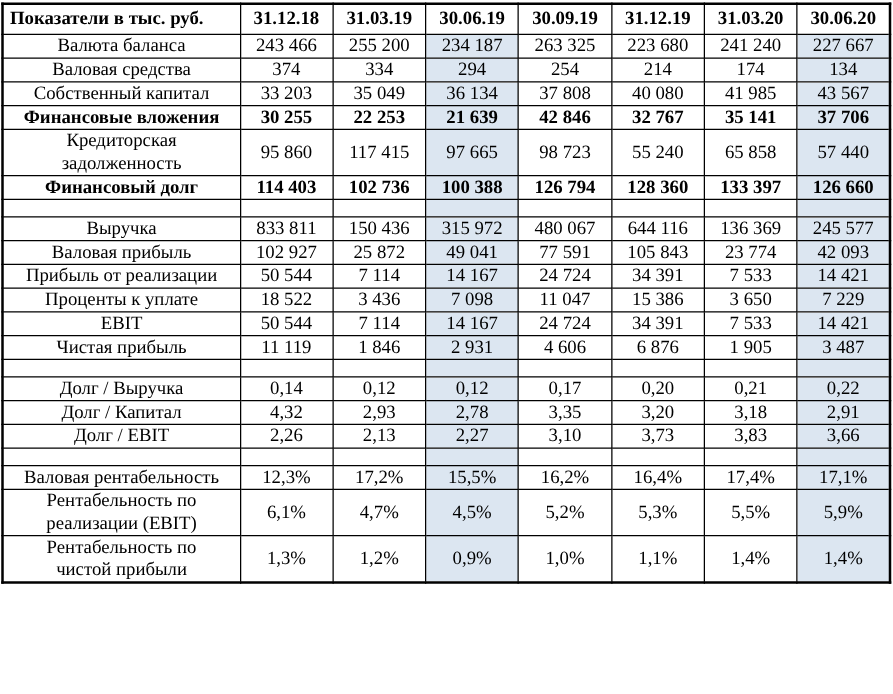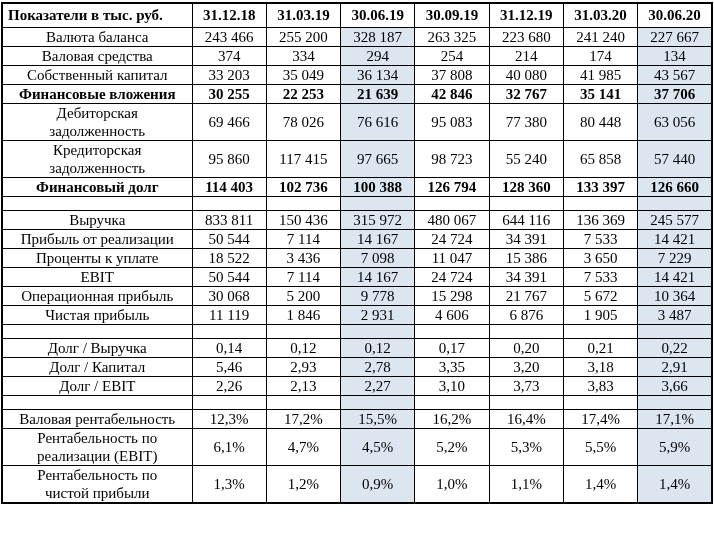--- a/index.html
+++ b/index.html
@@ -82,21 +82,21 @@
         <th>31.12.19</th>
         <th>31.03.20</th>
         <th>30.06.20</th>
       </tr>
     </thead>
     <tbody>
         <tr>
           <td class="label">Валюта баланса</td>
           <td class="num">243 466</td>
           <td class="num">255 200</td>
-          <td class="num hl">328 187</td>
+          <td class="num hl">234 187</td>
           <td class="num">263 325</td>
           <td class="num">223 680</td>
           <td class="num">241 240</td>
           <td class="num hl">227 667</td>
         </tr>
         <tr>
           <td class="label">Валовая средства</td>
           <td class="num">374</td>
           <td class="num">334</td>
           <td class="num hl">294</td>
@@ -119,31 +119,20 @@
           <td class="label">Финансовые вложения</td>
           <td class="num">30 255</td>
           <td class="num">22 253</td>
           <td class="num hl">21 639</td>
           <td class="num">42 846</td>
           <td class="num">32 767</td>
           <td class="num">35 141</td>
           <td class="num hl">37 706</td>
         </tr>
         <tr>
-          <td class="label">Дебиторская
-задолженность</td>
-          <td class="num">69 466</td>
-          <td class="num">78 026</td>
-          <td class="num hl">76 616</td>
-          <td class="num">95 083</td>
-          <td class="num">77 380</td>
-          <td class="num">80 448</td>
-          <td class="num hl">63 056</td>
-        </tr>
-        <tr>
           <td class="label">Кредиторская
 задолженность</td>
           <td class="num">95 860</td>
           <td class="num">117 415</td>
           <td class="num hl">97 665</td>
           <td class="num">98 723</td>
           <td class="num">55 240</td>
           <td class="num">65 858</td>
           <td class="num hl">57 440</td>
         </tr>
@@ -171,20 +160,30 @@
           <td class="label">Выручка</td>
           <td class="num">833 811</td>
           <td class="num">150 436</td>
           <td class="num hl">315 972</td>
           <td class="num">480 067</td>
           <td class="num">644 116</td>
           <td class="num">136 369</td>
           <td class="num hl">245 577</td>
         </tr>
         <tr>
+          <td class="label">Валовая прибыль</td>
+          <td class="num">102 927</td>
+          <td class="num">25 872</td>
+          <td class="num hl">49 041</td>
+          <td class="num">77 591</td>
+          <td class="num">105 843</td>
+          <td class="num">23 774</td>
+          <td class="num hl">42 093</td>
+        </tr>
+        <tr>
           <td class="label">Прибыль от реализации</td>
           <td class="num">50 544</td>
           <td class="num">7 114</td>
           <td class="num hl">14 167</td>
           <td class="num">24 724</td>
           <td class="num">34 391</td>
           <td class="num">7 533</td>
           <td class="num hl">14 421</td>
         </tr>
         <tr>
@@ -201,30 +200,20 @@
           <td class="label">EBIT</td>
           <td class="num">50 544</td>
           <td class="num">7 114</td>
           <td class="num hl">14 167</td>
           <td class="num">24 724</td>
           <td class="num">34 391</td>
           <td class="num">7 533</td>
           <td class="num hl">14 421</td>
         </tr>
         <tr>
-          <td class="label">Операционная прибыль</td>
-          <td class="num">30 068</td>
-          <td class="num">5 200</td>
-          <td class="num hl">9 778</td>
-          <td class="num">15 298</td>
-          <td class="num">21 767</td>
-          <td class="num">5 672</td>
-          <td class="num hl">10 364</td>
-        </tr>
-        <tr>
           <td class="label">Чистая прибыль</td>
           <td class="num">11 119</td>
           <td class="num">1 846</td>
           <td class="num hl">2 931</td>
           <td class="num">4 606</td>
           <td class="num">6 876</td>
           <td class="num">1 905</td>
           <td class="num hl">3 487</td>
         </tr>
         <tr class="empty">
@@ -242,21 +231,21 @@
           <td class="num">0,14</td>
           <td class="num">0,12</td>
           <td class="num hl">0,12</td>
           <td class="num">0,17</td>
           <td class="num">0,20</td>
           <td class="num">0,21</td>
           <td class="num hl">0,22</td>
         </tr>
         <tr>
           <td class="label">Долг / Капитал</td>
-          <td class="num">5,46</td>
+          <td class="num">4,32</td>
           <td class="num">2,93</td>
           <td class="num hl">2,78</td>
           <td class="num">3,35</td>
           <td class="num">3,20</td>
           <td class="num">3,18</td>
           <td class="num hl">2,91</td>
         </tr>
         <tr>
           <td class="label">Долг / EBIT</td>
           <td class="num">2,26</td>

